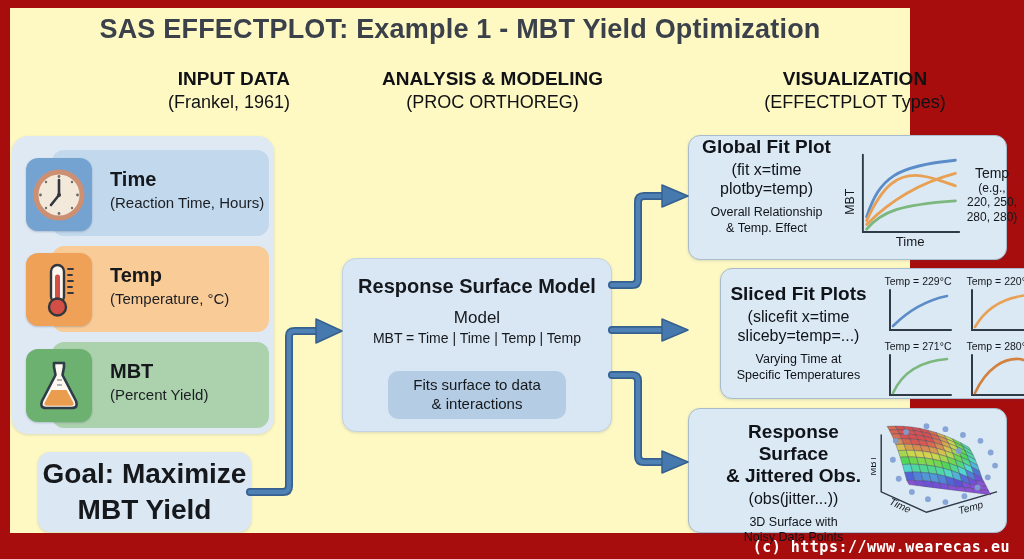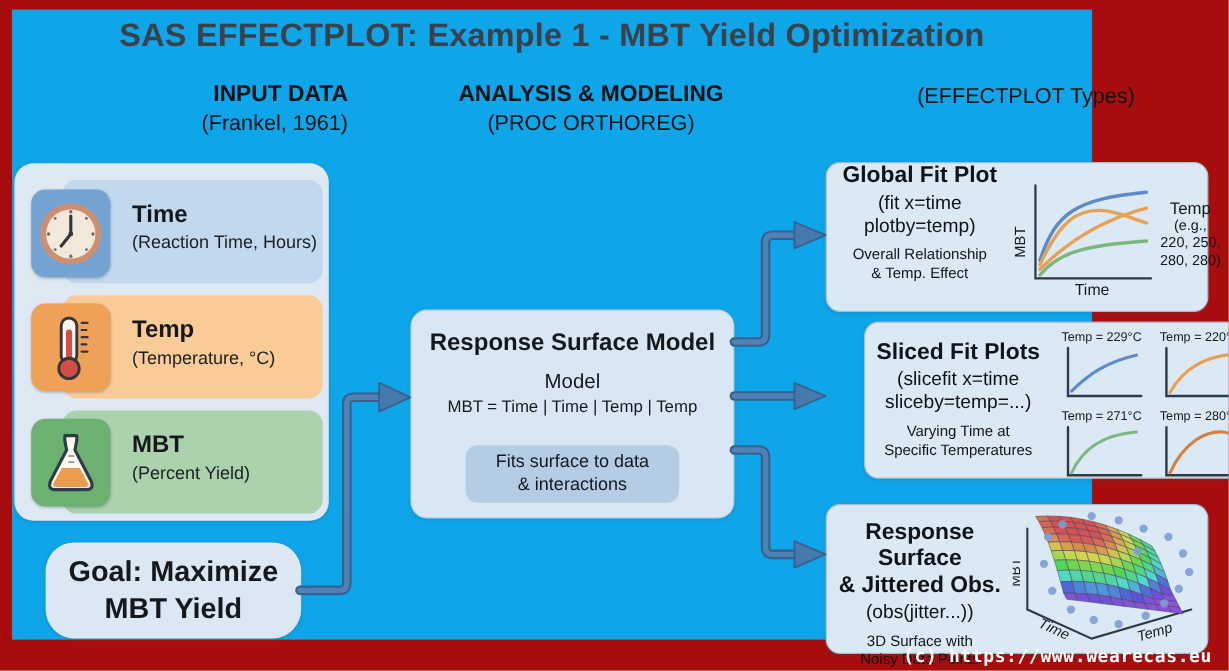--- a/index.html
+++ b/index.html
@@ -1,18 +1,18 @@
 <!DOCTYPE html>
 <html><head>
 <meta charset="utf-8">
 <style>
   html,body{margin:0;padding:0;background:#e8e8e8;}
   *{box-sizing:border-box;}
   .frame{position:relative;width:1024px;height:559px;background:#a80d0d;font-family:"Liberation Sans",sans-serif;overflow:hidden;}
-  .canvas{position:absolute;left:10px;top:8px;width:900px;height:525px;background:#0ea5e9;}
+  .canvas{position:absolute;left:10px;top:8px;width:900px;height:525px;background:#fef9c3;}
   .title{position:absolute;left:0;top:6px;width:100%;text-align:center;font-size:27px;font-weight:bold;color:#3b414b;letter-spacing:.2px;}
   .colhead{position:absolute;text-align:center;color:#101215;}
   .colhead .h{font-size:19px;font-weight:bold;}
   .colhead .s{font-size:18px;margin-top:2px;}
   .ch-input{left:0;top:60px;width:280px;text-align:right;}
   .ch-analysis{left:335px;top:60px;width:295px;}
   .ch-viz{left:700px;top:60px;width:290px;}
 
   .input-container{position:absolute;left:2px;top:128px;width:262px;height:298px;background:#dfe9f3;border-radius:16px;box-shadow:0 1px 3px rgba(60,80,110,.18);}
   .card{position:absolute;left:40px;width:217px;height:86px;border-radius:12px;}
@@ -20,34 +20,34 @@
   .card .dt{position:absolute;left:58px;top:44px;font-size:15px;color:#1b1e23;white-space:nowrap;}
   .card-blue{top:14px;background:#c2d8ec;}
   .card-orange{top:110px;background:#f8cb97;}
   .card-green{top:206px;background:#abd2ac;}
   .icon-sq{position:absolute;left:14px;width:66px;height:73px;border-radius:12px;box-shadow:0 1px 2px rgba(40,60,90,.25);}
   .isq-blue{top:22px;background:#74a3d1;}
   .isq-orange{top:117px;background:#f0a158;}
   .isq-green{top:213px;background:#6db170;}
   .icon-sq svg{position:absolute;left:50%;top:50%;transform:translate(-50%,-50%);}
 
-  .goal-box{position:absolute;left:28px;top:444px;width:213px;height:80px;background:#dbe7f2;border-radius:24px;box-shadow:0 1px 3px rgba(60,80,110,.2);
-            display:flex;align-items:center;justify-content:center;text-align:center;font-size:24px;font-weight:bold;color:#15181c;white-space:pre-line;line-height:1.3;}
+  .goal-box{position:absolute;left:28px;top:444px;width:213px;height:80px;background:#dbe7f2;border-radius:12px;box-shadow:0 1px 3px rgba(60,80,110,.2);
+            display:flex;align-items:center;justify-content:center;text-align:center;font-size:28px;font-weight:bold;color:#15181c;white-space:pre-line;line-height:1.3;}
 
   .model-box{position:absolute;left:332px;top:250px;width:270px;height:174px;background:#d9e7f4;border:1px solid #c2d3e2;border-radius:14px;box-shadow:0 1px 3px rgba(60,80,110,.18);text-align:center;color:#15181c;}
   .model-box .mt{margin-top:16px;font-size:20px;font-weight:bold;}
   .model-box .ml{margin-top:10px;font-size:17px;}
   .model-box .me{margin-top:2px;font-size:14px;}
   .model-note{position:absolute;left:50%;transform:translateX(-50%);top:112px;width:178px;height:48px;background:#b5cde4;border-radius:10px;
               display:flex;align-items:center;justify-content:center;font-size:15px;color:#15181c;white-space:pre-line;line-height:1.25;}
 
   .viz-box{position:absolute;left:678px;width:319px;background:#dbe9f5;border:1px solid #a9bccb;border-radius:12px;box-shadow:0 1px 3px rgba(60,80,110,.18);display:flex;color:#101318;}
   .vb1{top:127px;height:125px;}
   .vb2{top:260px;height:131px;margin-left:32px;}
-  .vb3{top:412px;height:125px;}
+  .vb3{top:400px;height:125px;padding-left:27px;}
   .vb-text{width:155px;text-align:center;flex:none;}
   .vb-text .vt{font-size:19px;font-weight:bold;line-height:1.15;white-space:pre-line;}
   .vb-text .vo{font-size:16px;margin-top:2px;line-height:1.2;white-space:pre-line;}
   .vb-text .vc{font-size:12.5px;margin-top:7px;line-height:1.25;white-space:pre-line;}
   .vb2 .vb-text{padding-top:14px;}
   .vb3 .vb-text{padding-top:12px;}
 
   .gf-chart{display:flex;align-items:center;}
   .gf-legend{width:60px;font-size:12px;text-align:center;color:#14171b;margin-top:-6px;}
   .gf-legend .lt{font-size:14px;}
@@ -72,20 +72,21 @@
 
     <div class="colhead ch-input">
       <div class="h">INPUT DATA</div>
       <div class="s">(Frankel, 1961)</div>
     </div>
     <div class="colhead ch-analysis">
       <div class="h">ANALYSIS &amp; MODELING</div>
       <div class="s">(PROC ORTHOREG)</div>
     </div>
     <div class="colhead ch-viz">
+      <div class="h">VISUALIZATION</div>
       <div class="s">(EFFECTPLOT Types)</div>
     </div>
 
     <div class="input-container">
       <div class="card card-blue">
         <div class="nm">Time</div>
         <div class="dt">(Reaction Time, Hours)</div>
       </div>
       <div class="icon-sq isq-blue">
         <svg width="54" height="54" viewBox="0 0 54 54">

